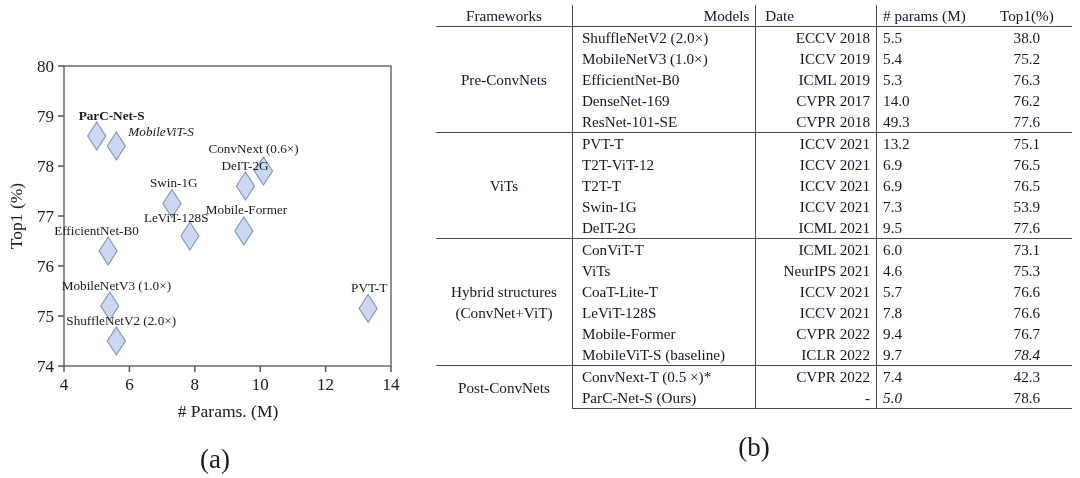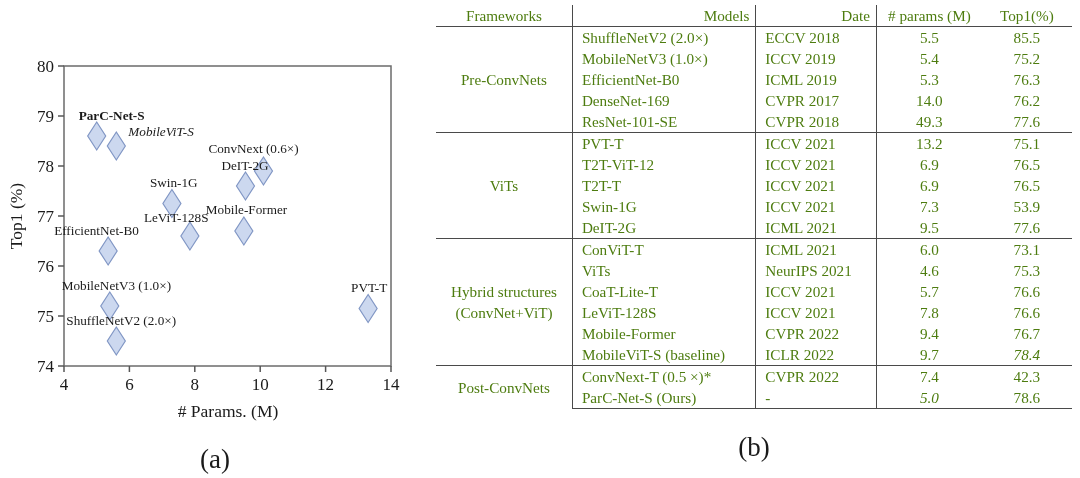--- a/index.html
+++ b/index.html
@@ -81,42 +81,42 @@
     height: 478px;
   }
   table.cmp-table {
     position: absolute;
     left: 0px;
     top: 5px;
     width: 636px;
     border-collapse: collapse;
     font-family: "Liberation Serif", "DejaVu Serif", serif;
     font-size: 15.2px;
-    color: #4d7c0f;
+    color: #0f172a;
   }
   table.cmp-table td, table.cmp-table th {
     padding: 0px 6px;
     height: 21px;
     line-height: 21px;
     font-weight: normal;
     vertical-align: middle;
     white-space: nowrap;
   }
   .rule-mid td    { border-top: 1.2px solid #4a4a4a; }
   .rule-bottom td { border-bottom: 1.7px solid #4a4a4a; }
   .vsep-right { border-right: 1.1px solid #4a4a4a; }
 
   .col-framework { width: 137px; text-align: center; }
   .col-model     { width: 185px; text-align: left; padding-left: 9px !important; }
-  .col-date      { width: 118px; text-align: left; padding-left: 9px !important; }
-  .col-params    { width: 100px; text-align: center; }
+  .col-date      { width: 118px; text-align: right; padding-left: 9px !important; }
+  .col-params    { width: 100px; text-align: left; }
   .col-top1      { width: 96px;  text-align: center; }
 
   .th-model { text-align: right; padding-left: 9px !important; }
-  .th-date  { text-align: right; }
+  .th-date  { text-align: left; }
 
   .cell-bold   { font-weight: bold; }
   .cell-italic { font-style: italic; }
 
   .caption-b {
     position: absolute;
     left: 0px;
     width: 636px;
     top: 432px;
     text-align: center;
@@ -206,21 +206,21 @@
           <th class="col-params"># params (M)</th>
           <th class="col-top1">Top1(%)</th>
         </tr>
       </thead>
       <tbody id="table-body">
           <tr class="rule-mid">
             <td class="col-framework vsep-right" rowspan="5">Pre-ConvNets</td>
             <td class="col-model vsep-right">ShuffleNetV2 (2.0×)</td>
             <td class="col-date vsep-right">ECCV 2018</td>
             <td class="col-params">5.5</td>
-            <td class="col-top1">85.5</td>
+            <td class="col-top1">38.0</td>
           </tr>
           <tr>
             <td class="col-model vsep-right">MobileNetV3 (1.0×)</td>
             <td class="col-date vsep-right">ICCV 2019</td>
             <td class="col-params">5.4</td>
             <td class="col-top1">75.2</td>
           </tr>
           <tr>
             <td class="col-model vsep-right">EfficientNet-B0</td>
             <td class="col-date vsep-right">ICML 2019</td>

